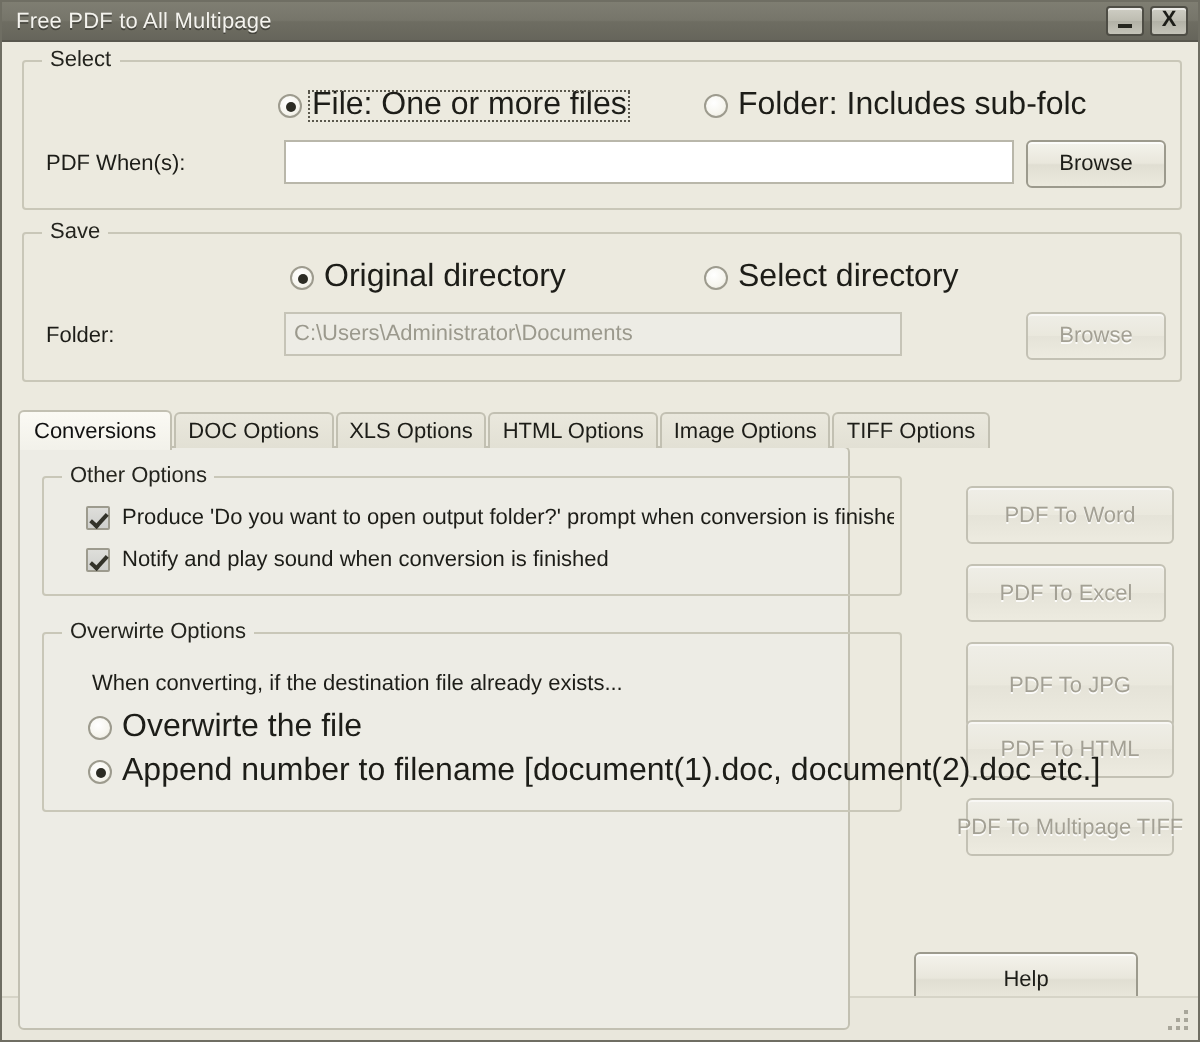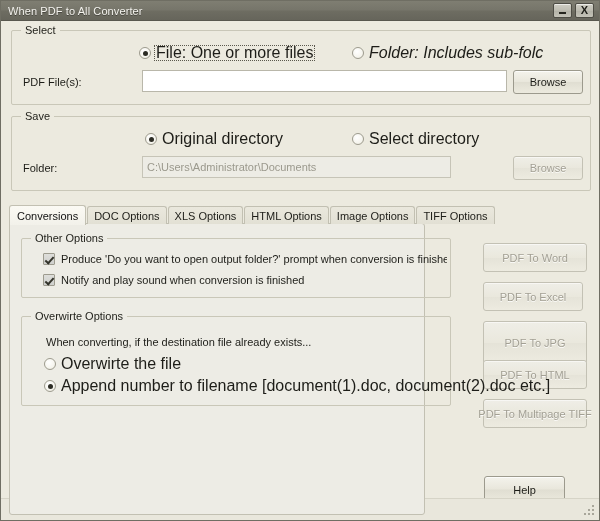--- a/index.html
+++ b/index.html
@@ -303,47 +303,47 @@
     height: 2px;
     background: #a8a69a;
   }
 </style>
 </head>
 <body>
 
 <div class="window">
 
   <div class="titlebar">
-    <div class="title-text">When PDF to All Converter</div>
+    <div class="title-text">Free PDF to All Multipage</div>
     <div class="title-buttons">
       <div class="tbtn">
         <span class="min-glyph"></span>
       </div>
       <div class="tbtn">
         <span class="close-glyph">X</span>
       </div>
     </div>
   </div>
 
   <div class="client">
 
     <div class="group" style="left:10px; top:9px; width:580px; height:75px;">
       <div class="legend">Select</div>
 
       <div class="radio checked focus" style="left:127px; top:16px;">
         <span class="dot"></span>
         <span class="rlabel">File:  One or more files</span>
       </div>
 
-      <div class="radio" style="left:340px; top:16px;font-style:italic;">
+      <div class="radio" style="left:340px; top:16px;">
         <span class="dot"></span>
         <span class="rlabel">Folder: Includes sub-folc</span>
       </div>
 
-      <div class="lbl" style="left:11px; top:45px;">PDF File(s):</div>
+      <div class="lbl" style="left:11px; top:45px;">PDF When(s):</div>
 
       <input class="textbox" style="left: 130px; top: 39px; width: 365px; height: 22px;" value="" placeholder="">
 
       <div class="btn" style="left:501px; top:39px; width:70px; height:24px;">
         <span>Browse</span>
       </div>
     </div>
 
     <div class="group" style="left:10px; top:95px; width:580px; height:75px;">
       <div class="legend">Save</div>
@@ -434,21 +434,21 @@
     <div class="btn disabled" style="left:482px; top:300px; width:104px; height:43px;">
       <span>PDF To JPG</span>
     </div>
     <div class="btn disabled" style="left:482px; top:339px; width:104px; height:29px;">
       <span>PDF To HTML</span>
     </div>
     <div class="btn disabled" style="left:482px; top:378px; width:104px; height:29px;">
       <span>PDF To Multipage TIFF</span>
     </div>
 
-    <div class="btn" style="left:483px; top:455px; width:81px; height:27px;">
+    <div class="btn" style="left:456px; top:455px; width:112px; height:27px;">
       <span>Help</span>
     </div>
 
     <div class="statusbar">
       <div class="grip">
         <i style="left:8px; top:0px;"></i>
         <i style="left:4px; top:4px;"></i>
         <i style="left:8px; top:4px;"></i>
         <i style="left:0px; top:8px;"></i>
         <i style="left:4px; top:8px;"></i>

